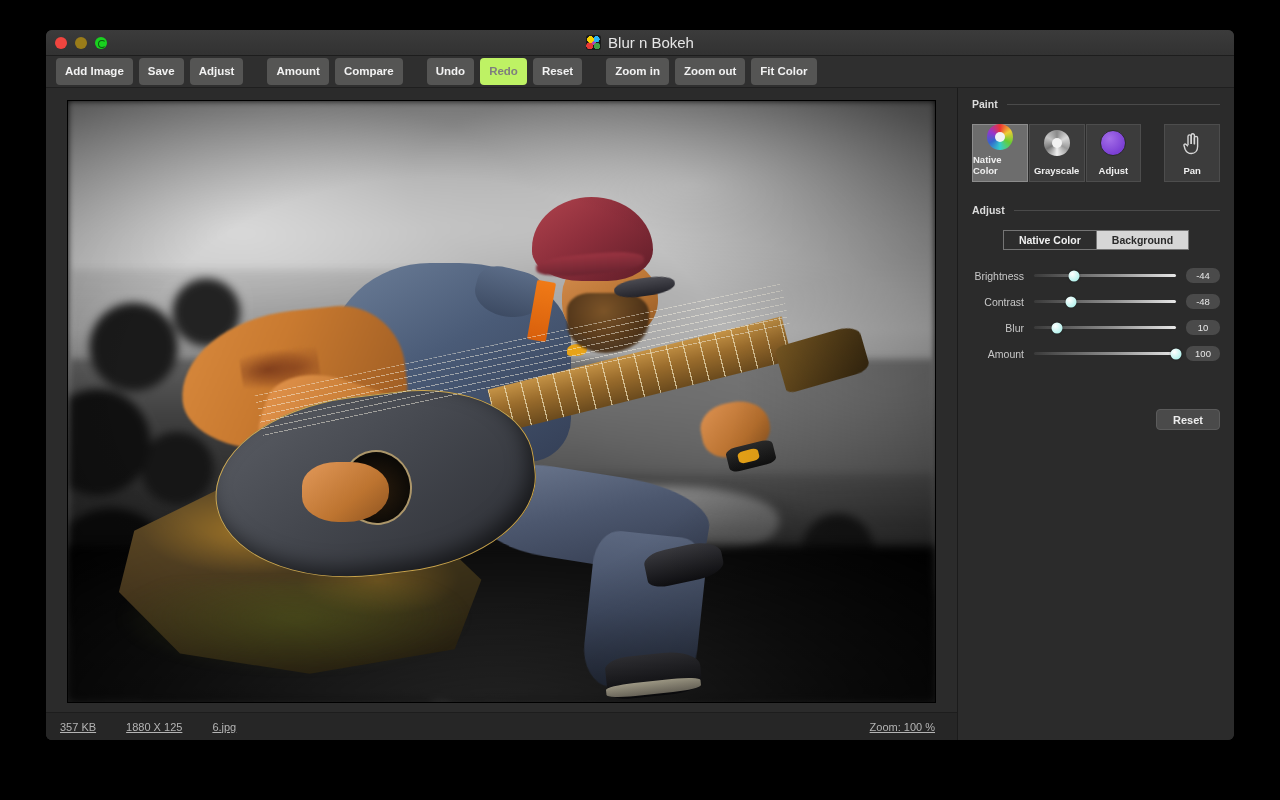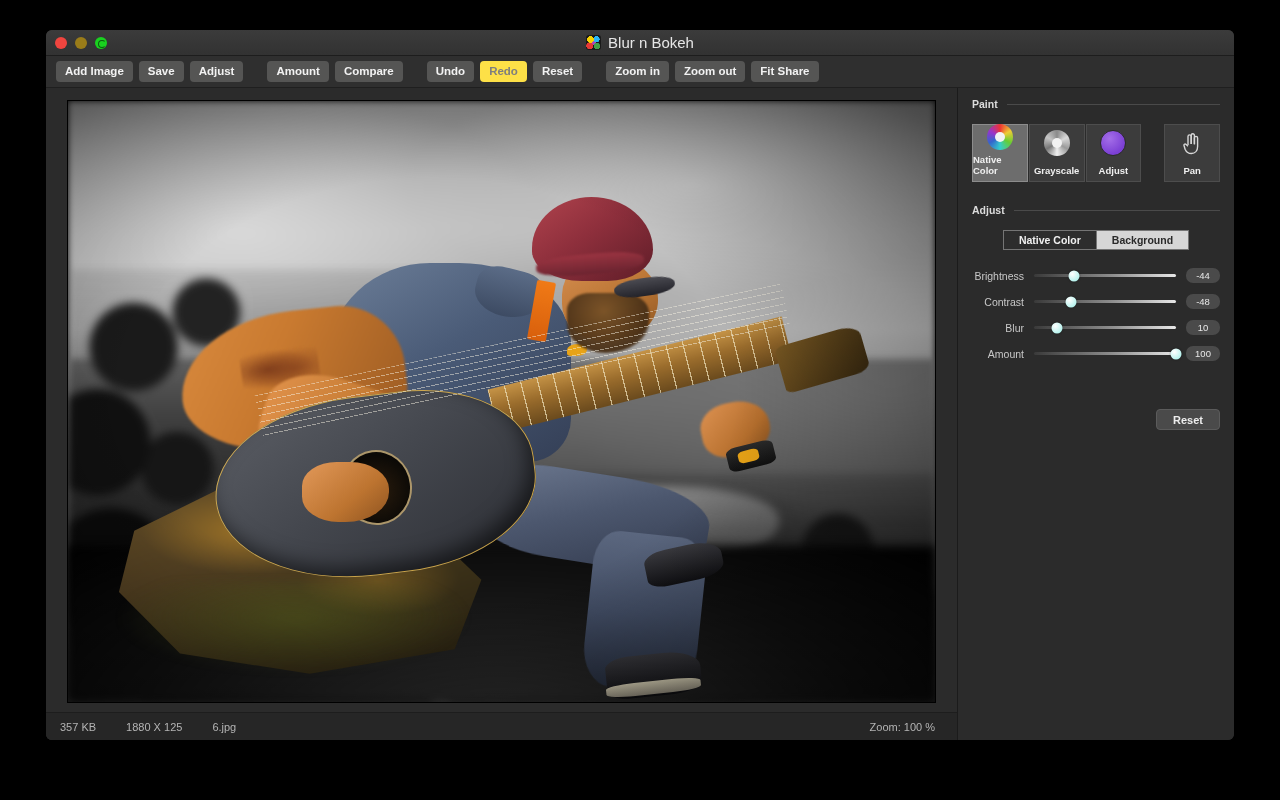--- a/index.html
+++ b/index.html
@@ -64,34 +64,34 @@
     height: 32px;
     background: #2f2f2f;
     border-bottom: 1px solid #1f1f1f;
     display: flex; align-items: center; gap: 6px;
     padding: 0 10px;
     flex: 0 0 auto;
   }
   .tb-group { display: flex; gap: 6px; }
   .tb-gap { width: 12px; }
   .tb-btn {
-    height: 21px;
+    height: 27px;
     padding: 0 9px;
     background: #555554;
     border: none;
     border-radius: 4px;
     color: #f2f2f2;
     font-size: 11.5px;
     font-weight: bold;
     font-family: "Liberation Sans", sans-serif;
     line-height: 21px;
     white-space: nowrap;
     cursor: pointer;
   }
-  .tb-btn.disabled { background: #fde047; color: #7e7e7e; cursor: default; text-align: center; }
+  .tb-btn.disabled { background: #bef264; color: #7e7e7e; cursor: default; text-align: center; }
 
   
   #body-split { flex: 1 1 auto; display: flex; min-height: 0; }
 
   
   #left-pane {
     flex: 1 1 auto;
     display: flex; flex-direction: column;
     background: #2b2b2b;
     min-width: 0;
@@ -430,21 +430,21 @@
   #statusbar {
     height: 28px;
     background: #262626;
     border-top: 1px solid #1d1d1d;
     display: flex; align-items: center;
     padding: 0 14px;
     color: #b4b4b4;
     font-size: 11px;
     flex: 0 0 auto;
   }
-  .status-item { margin-right: 30px; white-space: nowrap; }
+  .status-item { margin-right: 30px; white-space: nowrap; text-decoration: underline; }
   #status-zoom { margin-left: auto; margin-right: 8px; }
 
   
   #right-panel {
     width: 277px;
     flex: 0 0 277px;
     background: #2b2b2b;
     border-left: 1px solid #1b1b1b;
     padding: 10px 14px;
     color: #cfcfcf;
@@ -578,21 +578,21 @@
     <div class="tb-gap"></div>
     <div class="tb-group">
       <button class="tb-btn">Undo</button>
       <button class="tb-btn disabled">Redo</button>
       <button class="tb-btn">Reset</button>
     </div>
     <div class="tb-gap"></div>
     <div class="tb-group">
       <button class="tb-btn">Zoom in</button>
       <button class="tb-btn">Zoom out</button>
-      <button class="tb-btn">Fit Share</button>
+      <button class="tb-btn">Fit Color</button>
     </div>
   </div>
 
   <div id="body-split">
 
     <div id="left-pane">
       <div id="canvas-area">
         <div id="photo">
           <div class="ph-layer" id="sky"></div>
           <div class="ph-layer" id="hills"></div>

